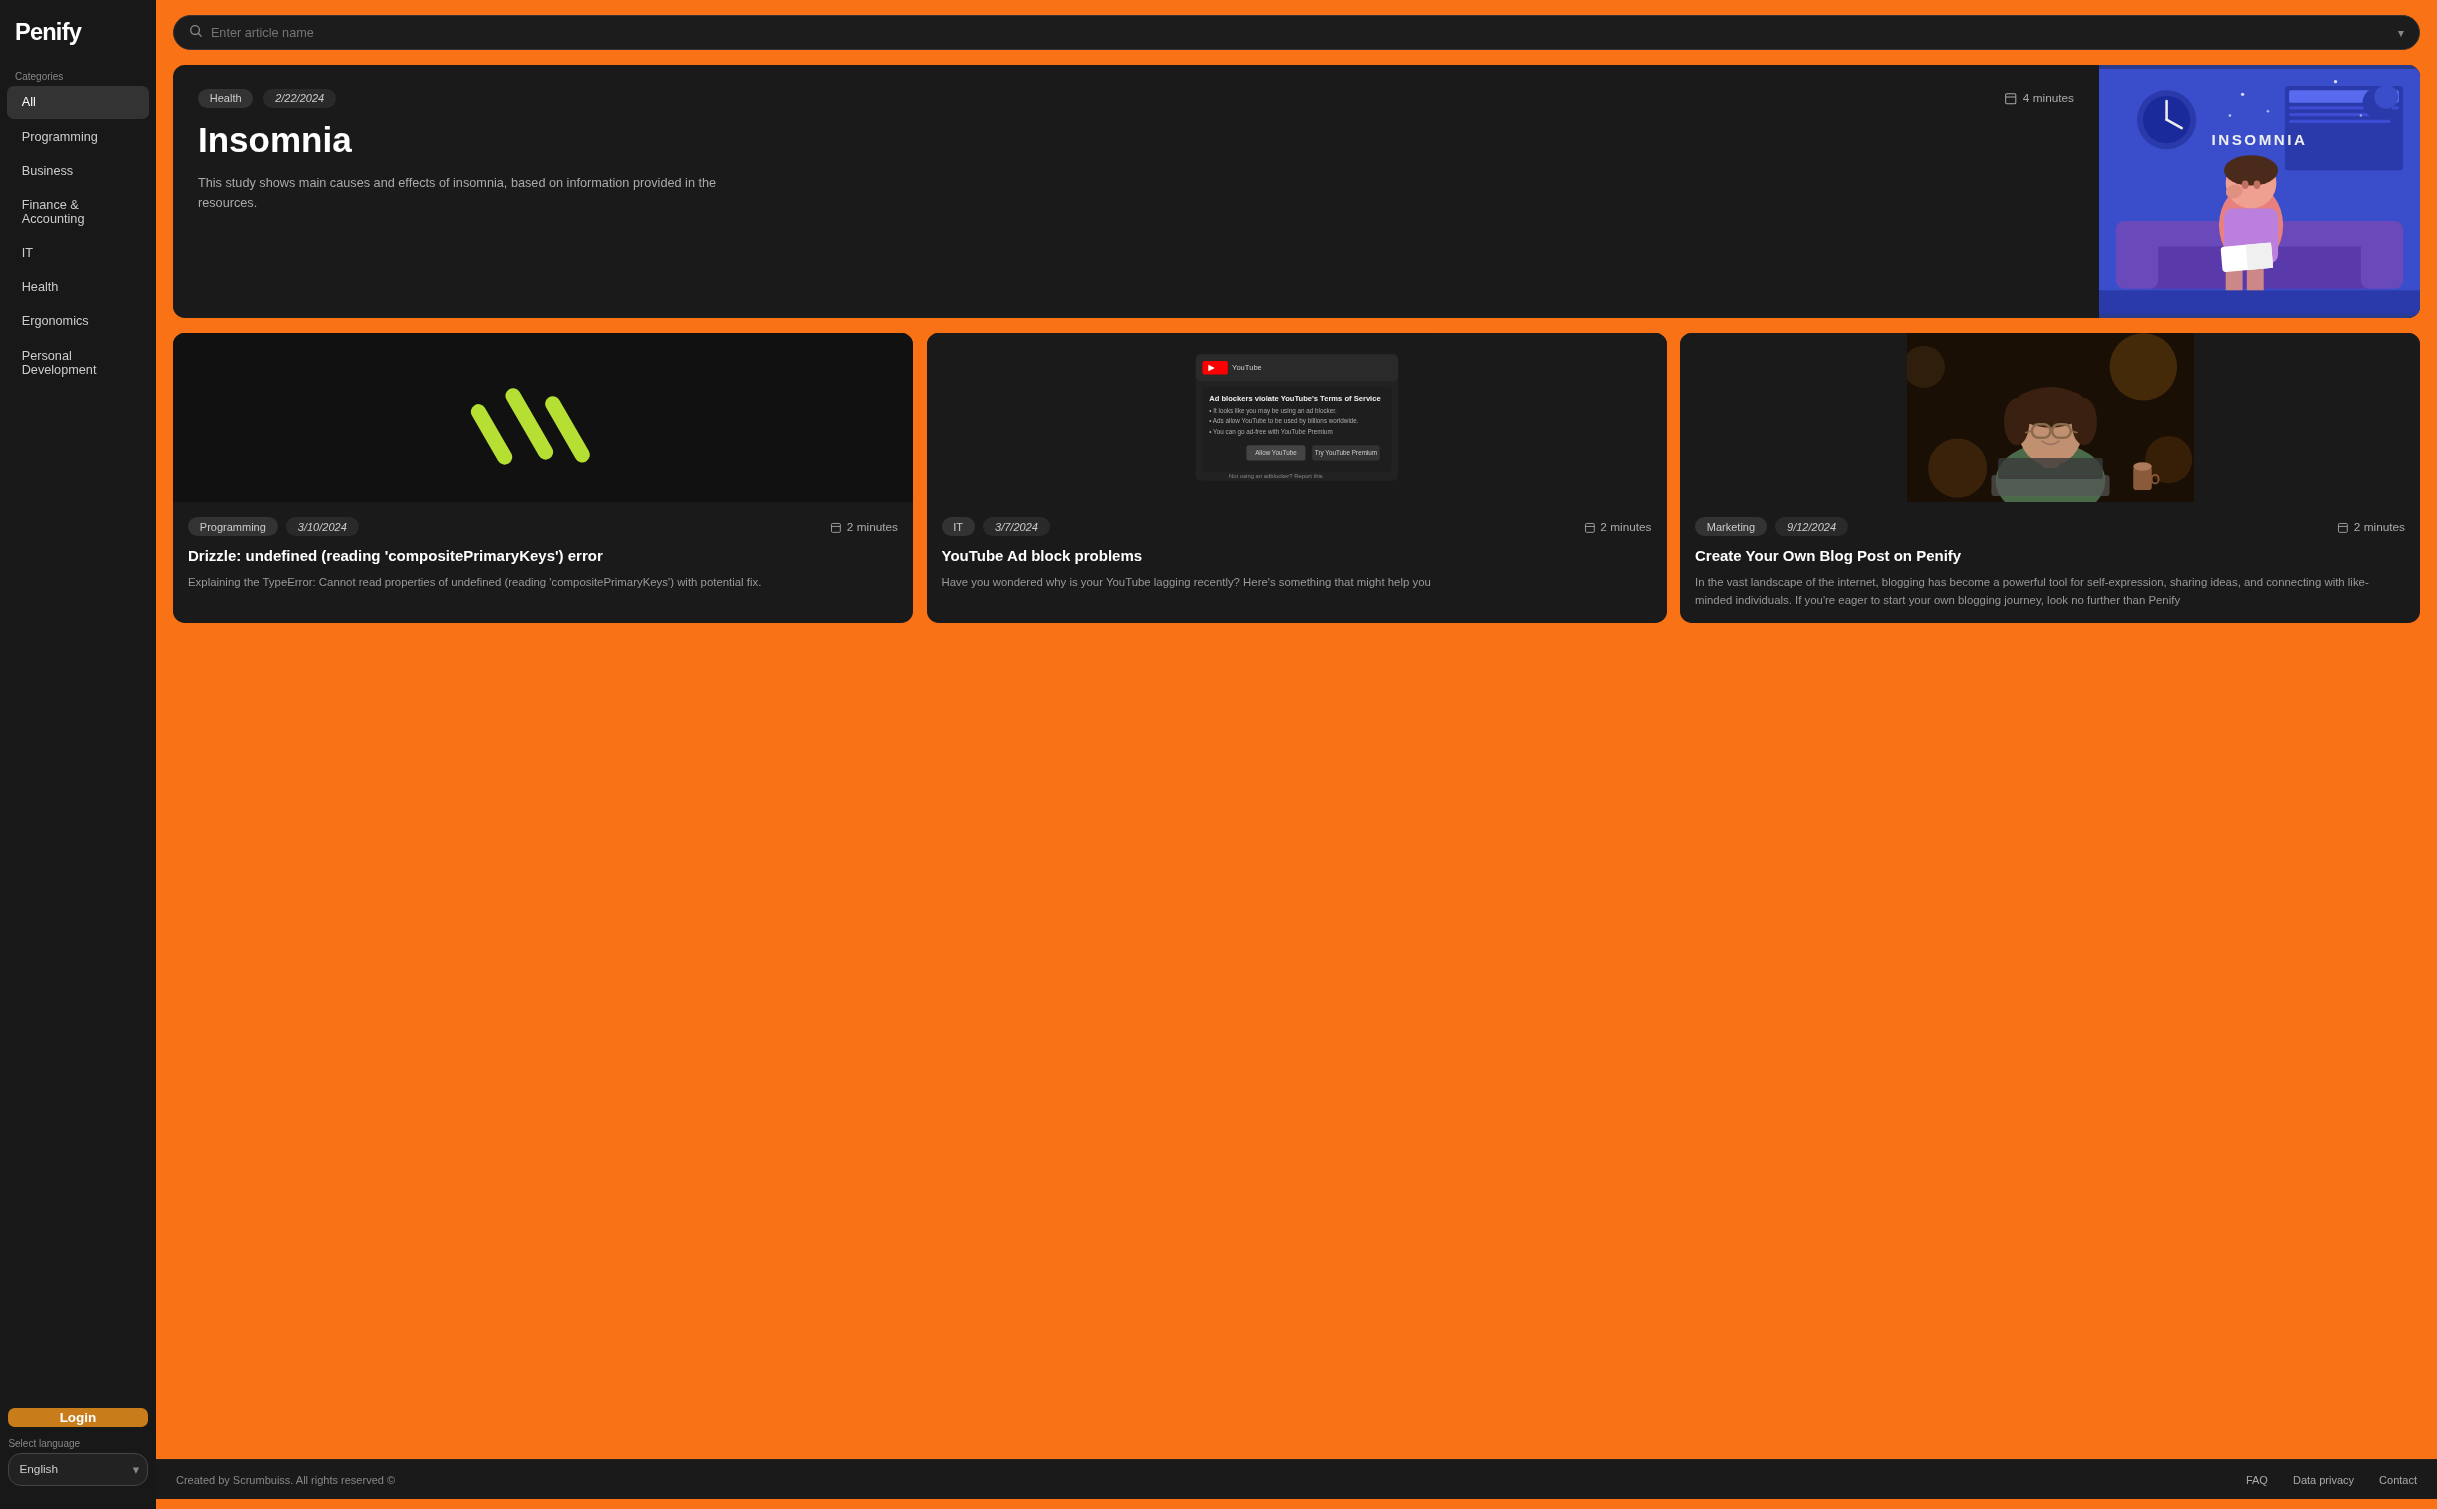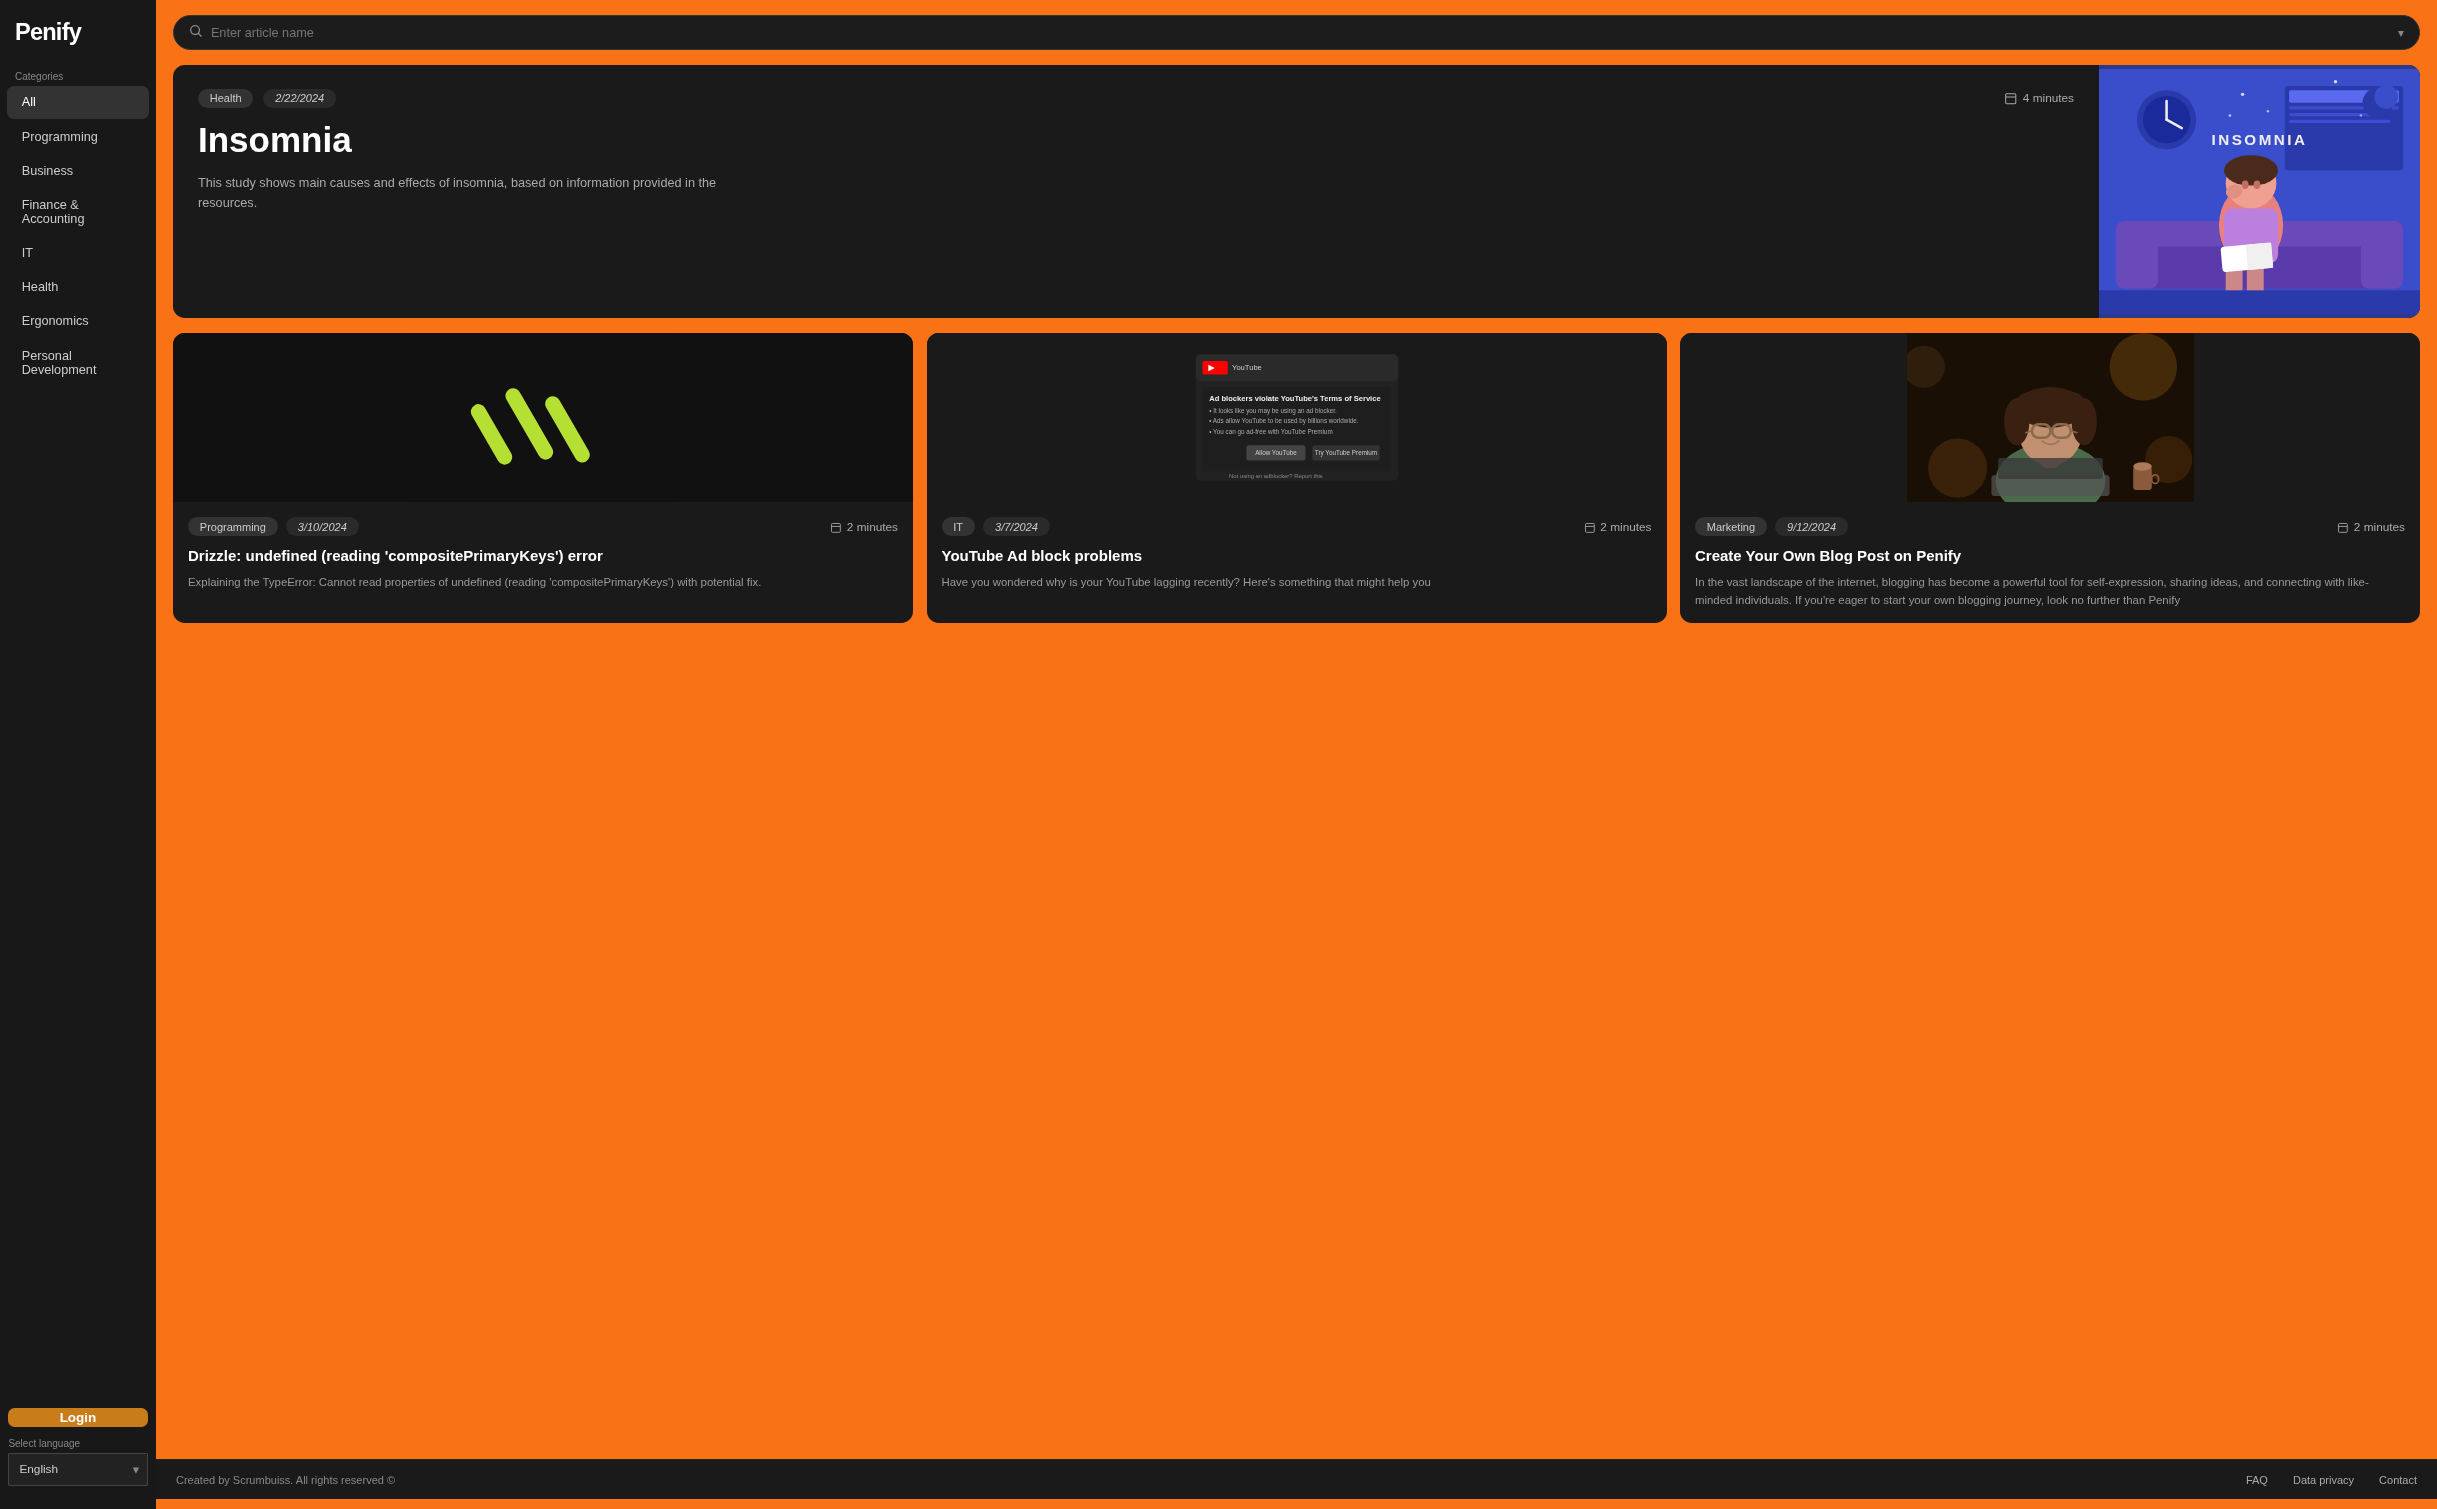--- a/index.html
+++ b/index.html
@@ -328,21 +328,21 @@
 
       <div style="flex:1"></div>
 
       <div class="sidebar-login">
         <button class="login-btn">Login</button>
       </div>
 
       <div class="sidebar-lang">
         <div style="font-size:10px;color:#888;margin-bottom:3.4px;">Select language</div>
         <div class="lang-select-wrapper">
-          <select style="width:100%;background:#222;border:0.8px solid #444;border-radius:1px;color:#ccc;padding:8.4px 10px;font-size:11.8px;appearance:none;cursor:pointer;outline:none;">
+          <select style="width:100%;background:#222;border:0.8px solid #444;border-radius:13px;color:#ccc;padding:8.4px 10px;font-size:11.8px;appearance:none;cursor:pointer;outline:none;">
             <option>English</option>
             <option>Spanish</option>
             <option>French</option>
             <option>German</option>
           </select>
           <span class="lang-chevron">▾</span>
         </div>
       </div>
     </nav>
   </aside>

